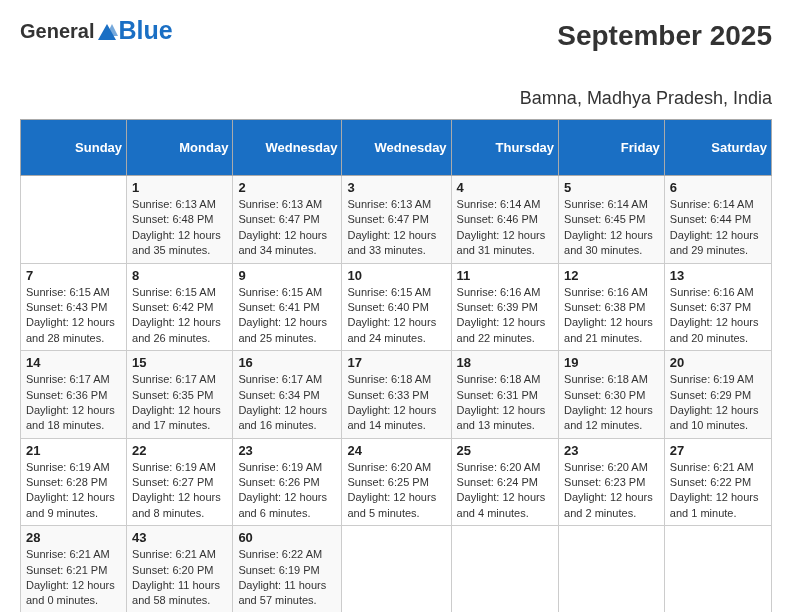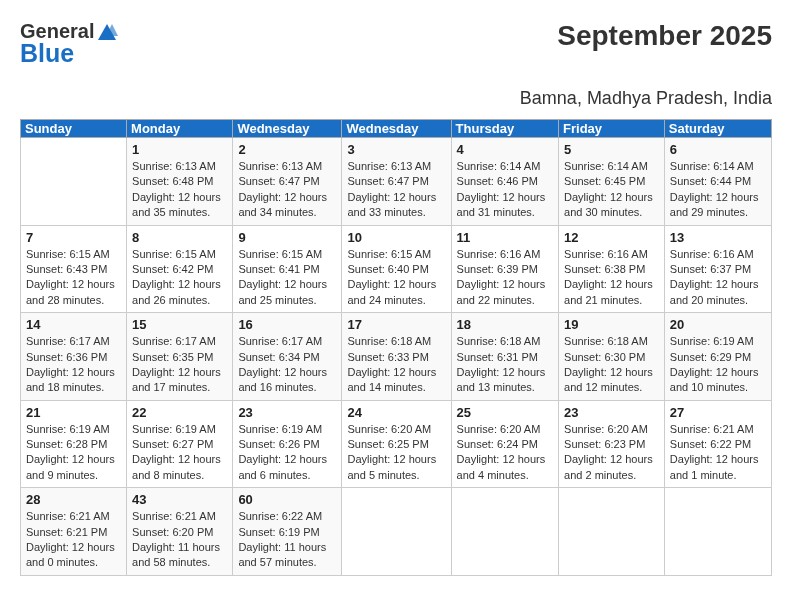--- a/index.html
+++ b/index.html
@@ -11,21 +11,21 @@
       padding: 20px;
     }
     .header-area {
       display: flex;
       justify-content: space-between;
       align-items: flex-start;
       margin-bottom: 10px;
     }
     .logo {
       display: flex;
-      flex-direction: column;
+      flex-direction: row;
       align-items: flex-start;
     }
     .title-area {
       text-align: right;
     }
     .month-title {
       font-size: 28px;
       font-weight: bold;
       color: #333;
     }
@@ -35,22 +35,22 @@
       margin-top: 36px;
     }
     .calendar {
       width: 100%;
       border-collapse: collapse;
       font-size: 11px;
     }
     .calendar thead tr th {
       background-color: #1a6fc4;
       color: #fff;
-      padding: 1px 4px;
-      text-align: left;
+      padding: 20px 4px;
+      text-align: right;
       border: 1px solid #aaa;
       font-size: 13px;
     }
     .calendar tbody tr td {
       border: 1px solid #ccc;
       padding: 4px 5px;
       vertical-align: top;
       width: 113px;
       min-height: 80px;
       background: #fff;

